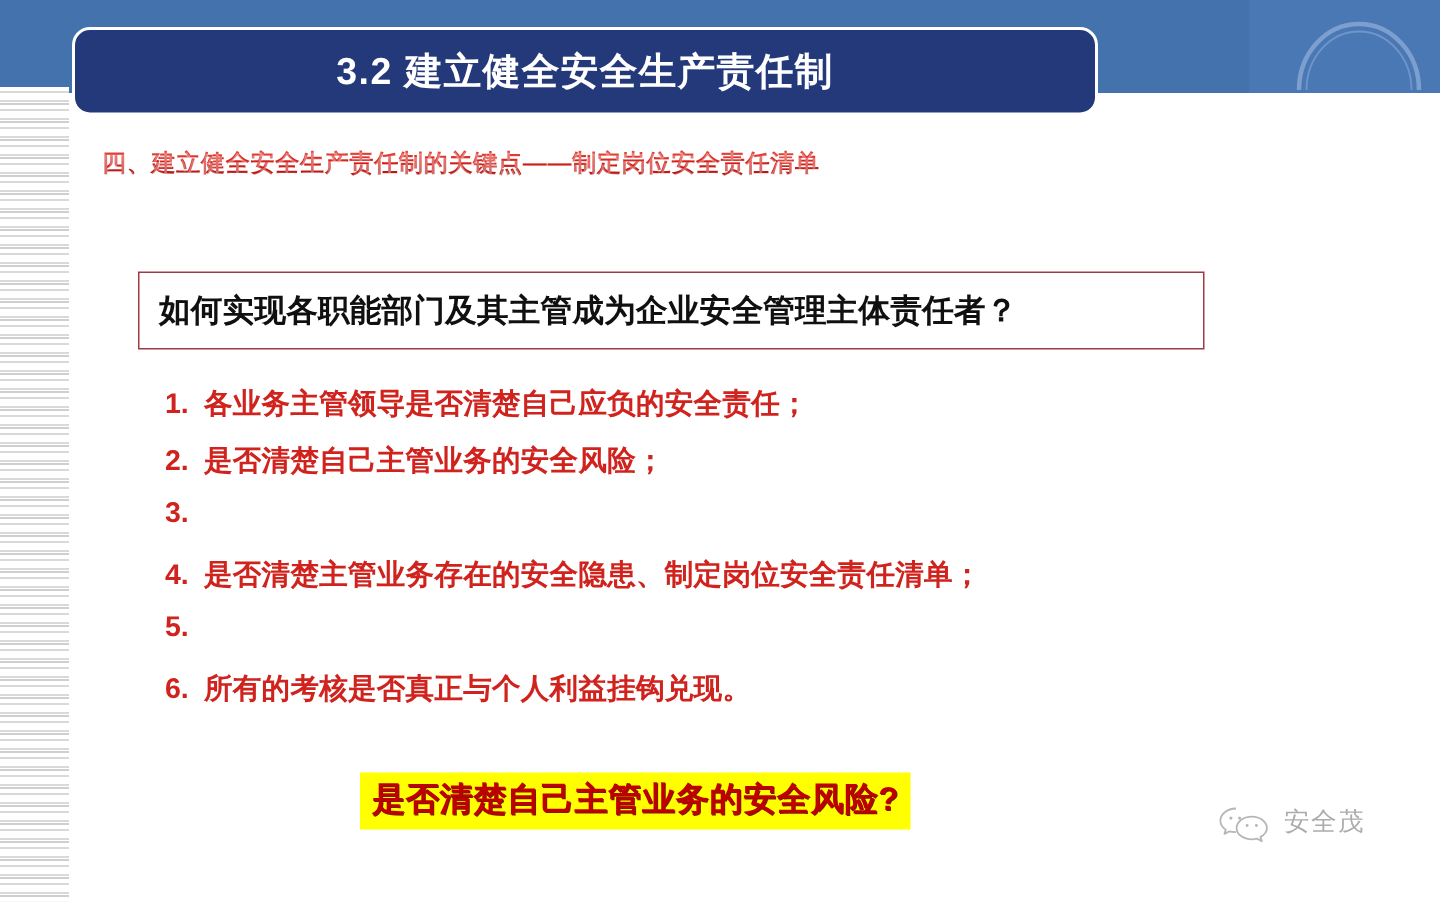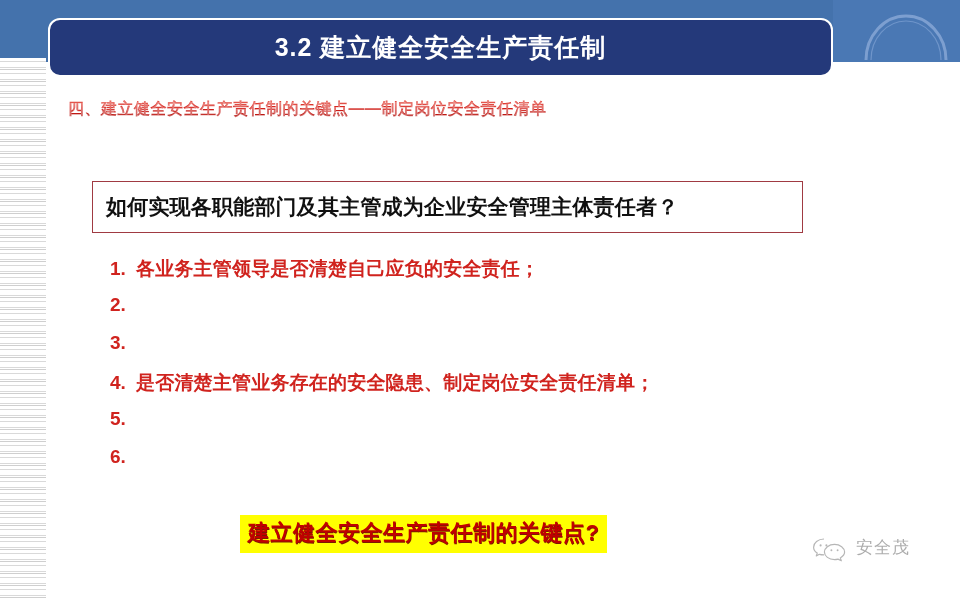--- a/index.html
+++ b/index.html
@@ -64,21 +64,21 @@
       rgba(255,255,255,0) 11px,
       #cfcfcf 11px,
       #cfcfcf 12px
     );
   }
 
   
   .title-bar {
     position: absolute;
     left: 48px; top: 18px;
-    width: 785px; height: 59px;
+    width: 684px; height: 59px;
     background: #24397a;
     border: 2px solid #ffffff;
     border-radius: 12px;
     box-sizing: border-box;
     display: flex;
     align-items: center;
     justify-content: center;
   }
   .title-bar .title-text {
     color: #ffffff;
@@ -223,38 +223,40 @@
     <span class="q-text">如何实现各职能部门及其主管成为企业安全管理主体责任者？</span>
   </div>
 
   <div class="num-list">
     <div class="num-item">
       <span class="num">1.</span>
       <span class="txt">各业务主管领导是否清楚自己应负的安全责任；</span>
     </div>
     <div class="num-item">
       <span class="num">2.</span>
+      <span class="txt">是否清楚自己主管业务的安全风险；</span>
     </div>
     <div class="num-item">
       <span class="num">3.</span>
     </div>
     <div class="num-item">
       <span class="num">4.</span>
       <span class="txt">是否清楚主管业务存在的安全隐患、制定岗位安全责任清单；</span>
     </div>
     <div class="num-item">
       <span class="num">5.</span>
     </div>
     <div class="num-item">
       <span class="num">6.</span>
+      <span class="txt">所有的考核是否真正与个人利益挂钩兑现。</span>
     </div>
   </div>
 
   <div class="yellow-hl">
-    <span class="hl-text">建立健全安全生产责任制的关键点?</span>
+    <span class="hl-text">是否清楚自己主管业务的安全风险?</span>
   </div>
 
   <div class="watermark">
     <span class="wechat-icon">
       <svg width="36" height="28" viewBox="0 0 36 28">
         <path d="M12 3 C6 3 1.6 6.9 1.6 11.2 c0 2.4 1.4 4.5 3.6 5.9 l-0.9 2.8 3.1-1.6 c1.4 0.4 2.4 0.5 4.6 0.5" fill="none" stroke="#8a8a8a" stroke-width="1.2" stroke-linejoin="round"></path>
         <circle cx="8.6" cy="9.4" r="1.05" fill="#8a8a8a"></circle>
         <circle cx="14.4" cy="9.4" r="1.05" fill="#8a8a8a"></circle>
         <path d="M22.5 8.4 c-5.6 0-10.1 3.6-10.1 7.7 0 4.1 4.5 7.5 10.1 7.5 1.3 0 2.4-0.2 3.5-0.5 l3.3 1.7-1-2.9 c2.5-1.4 4.3-3.6 4.3-5.8 0-4.1-4.5-7.7-10.1-7.7 z" fill="none" stroke="#8a8a8a" stroke-width="1.2" stroke-linejoin="round"></path>
         <circle cx="19.4" cy="14.3" r="0.95" fill="#8a8a8a"></circle>

